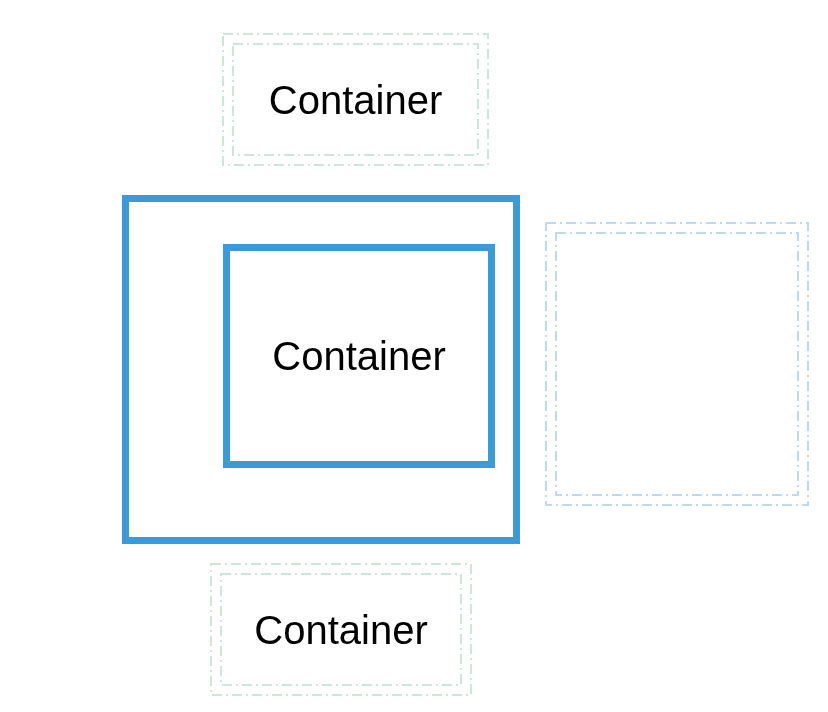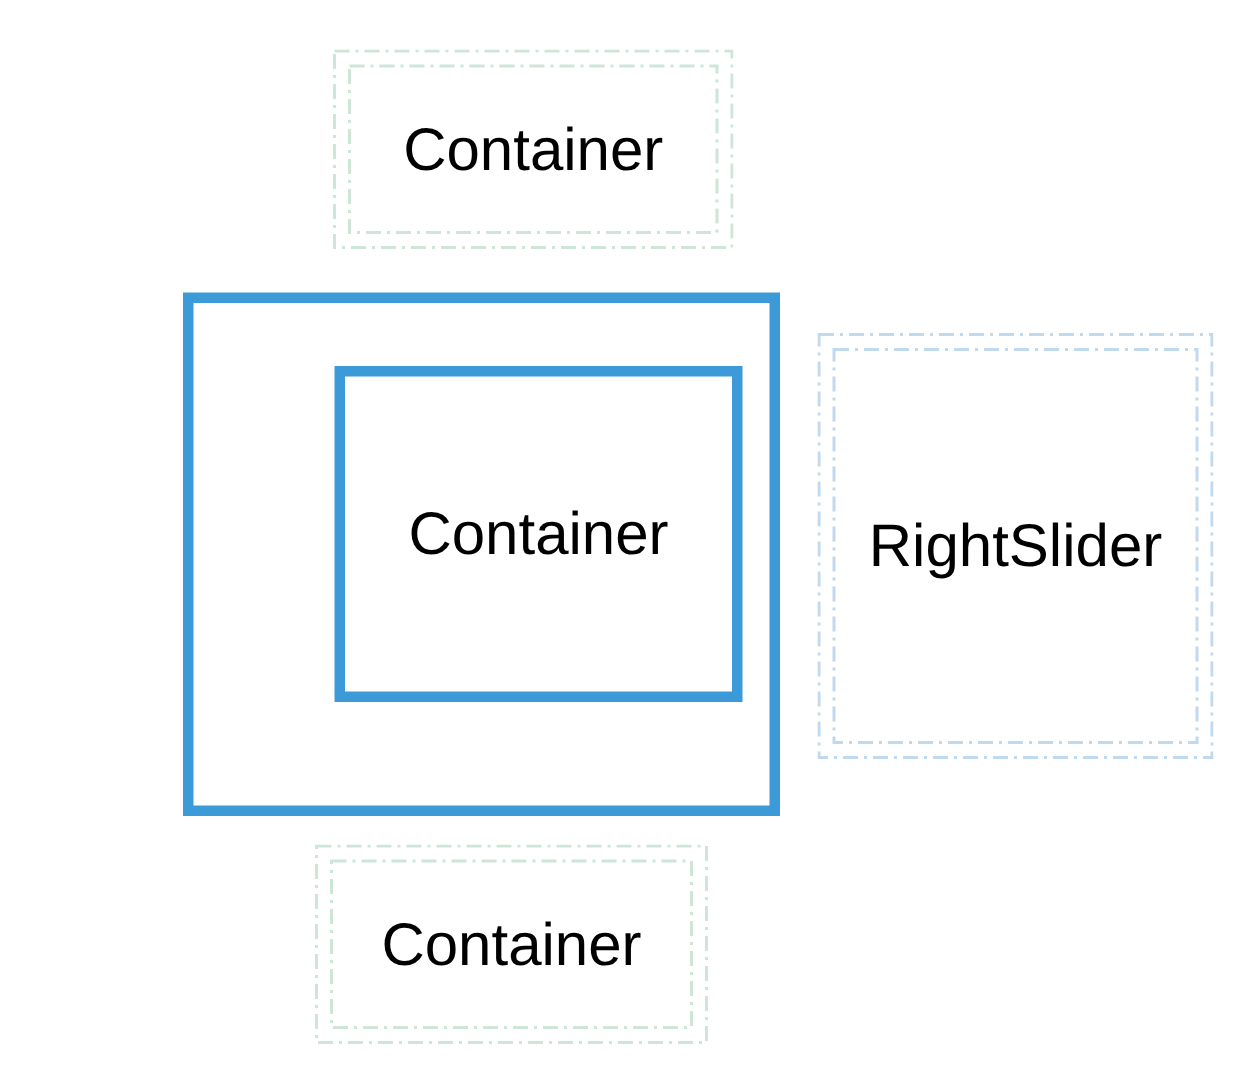--- a/index.html
+++ b/index.html
@@ -79,21 +79,20 @@
     <div class="box flexcenter inner-container">
       <span class="label">Container</span>
     </div>
   </div>
 
   <div class="box dashed flexcenter right-slider">
     <svg width="264" height="284" viewBox="0 0 264 284" aria-hidden="true">
       <rect class="dash bluedash" x="1" y="1" width="262" height="282"></rect>
       <rect class="dash bluedash" x="11" y="11" width="242" height="262"></rect>
     </svg>
-    <span class="label">RightSlider</span>
   </div>
 
   <div class="box dashed flexcenter bottom-container">
     <svg width="262" height="133" viewBox="0 0 262 133" aria-hidden="true">
       <rect class="dash mint" x="1" y="1" width="260" height="131"></rect>
       <rect class="dash mint" x="11" y="11" width="240" height="111"></rect>
     </svg>
     <span class="label">Container</span>
   </div>
 

